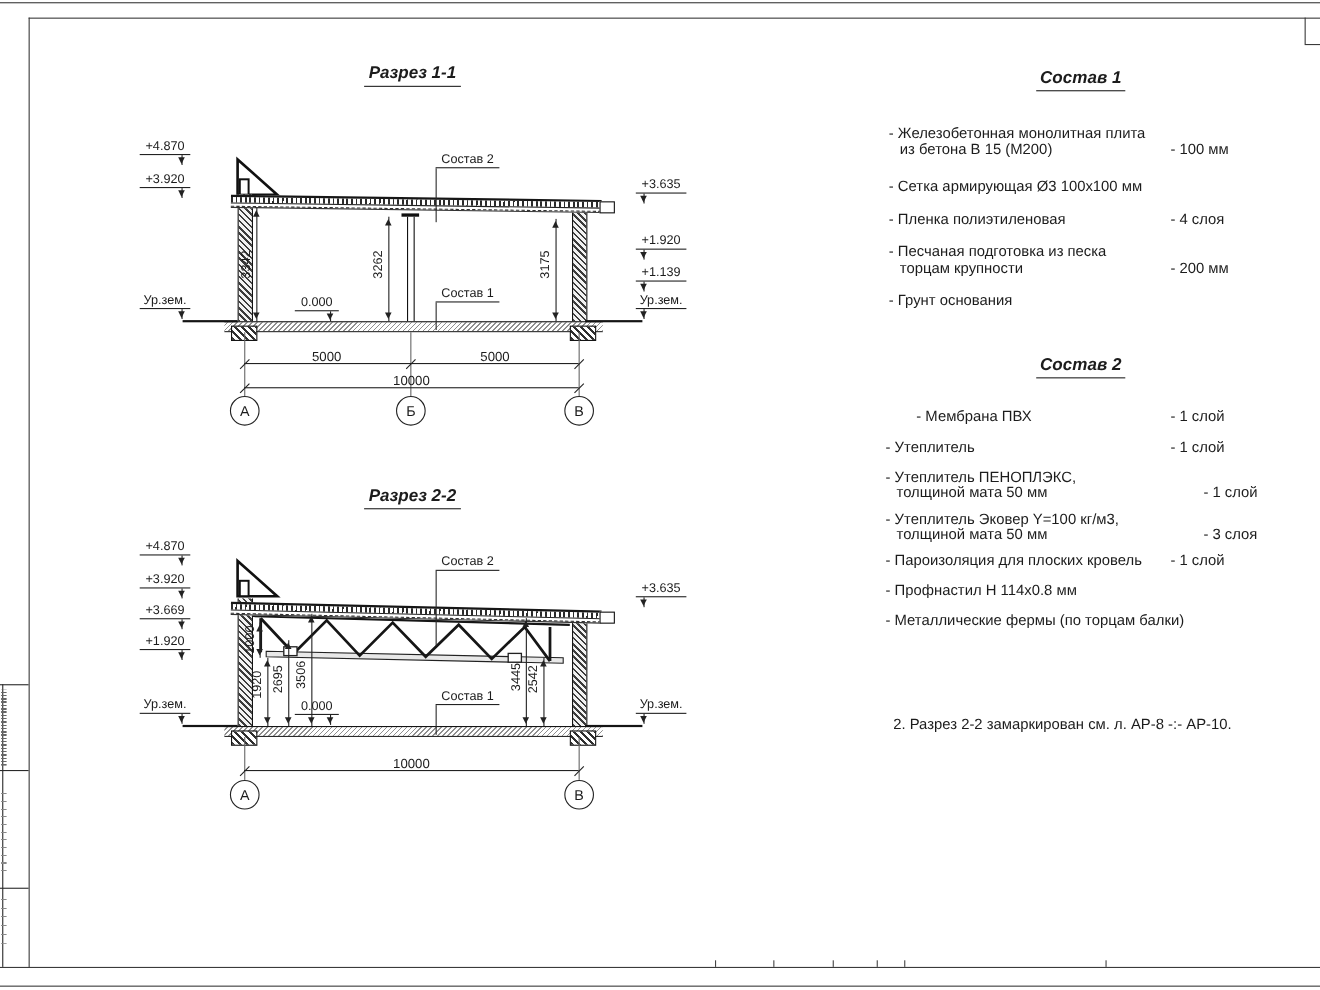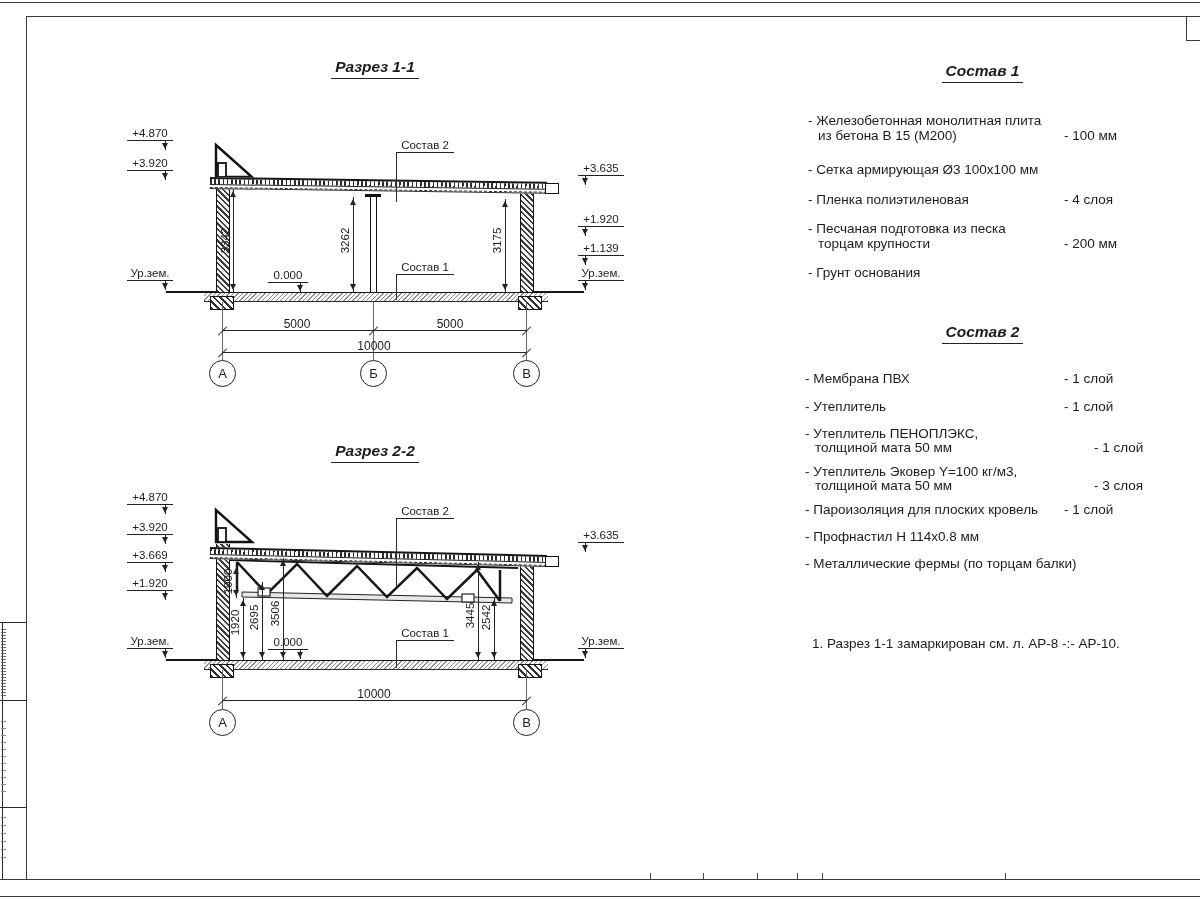--- a/index.html
+++ b/index.html
@@ -305,30 +305,30 @@
   <div class="li" style="left:808px;top:193px">- Пленка полиэтиленовая</div>
   <div class="li" style="left:1064px;top:193px">- 4 слоя</div>
   <div class="li" style="left:808px;top:222px">- Песчаная подготовка из песка</div>
   <div class="li" style="left:818px;top:237px">торцам крупности</div>
   <div class="li" style="left:1064px;top:237px">- 200 мм</div>
   <div class="li" style="left:808px;top:266px">- Грунт основания</div>
 
   <div class="dtitle" style="left:930px;top:323px;width:105px">
     <span class="u">Состав 2</span>
   </div>
-  <div class="li" style="left:805px;top:372px">- Мембрана ПВХ</div>
+  <div class="li" style="left:833px;top:372px">- Мембрана ПВХ</div>
   <div class="li" style="left:1064px;top:372px">- 1 слой</div>
   <div class="li" style="left:805px;top:400px">- Утеплитель</div>
   <div class="li" style="left:1064px;top:400px">- 1 слой</div>
   <div class="li" style="left:805px;top:427px">- Утеплитель ПЕНОПЛЭКС,</div>
   <div class="li" style="left:815px;top:441px">толщиной мата 50 мм</div>
   <div class="li" style="left:1094px;top:441px">- 1 слой</div>
   <div class="li" style="left:805px;top:465px">- Утеплитель Эковер Y=100 кг/м3,</div>
   <div class="li" style="left:815px;top:479px">толщиной мата 50 мм</div>
   <div class="li" style="left:1094px;top:479px">- 3 слоя</div>
   <div class="li" style="left:805px;top:503px">- Пароизоляция для плоских кровель</div>
   <div class="li" style="left:1064px;top:503px">- 1 слой</div>
   <div class="li" style="left:805px;top:530px">- Профнастил Н 114х0.8 мм</div>
   <div class="li" style="left:805px;top:557px">- Металлические фермы (по торцам балки)</div>
 
-  <div class="note" style="left:812px;top:636px">1. Разрез 1-1 замаркирован см. л. АР-8 -:- АР-10.</div>
+  <div class="note" style="left:812px;top:651px">2. Разрез 2-2 замаркирован см. л. АР-8 -:- АР-10.</div>
 
 </div>
 
 </body></html>

